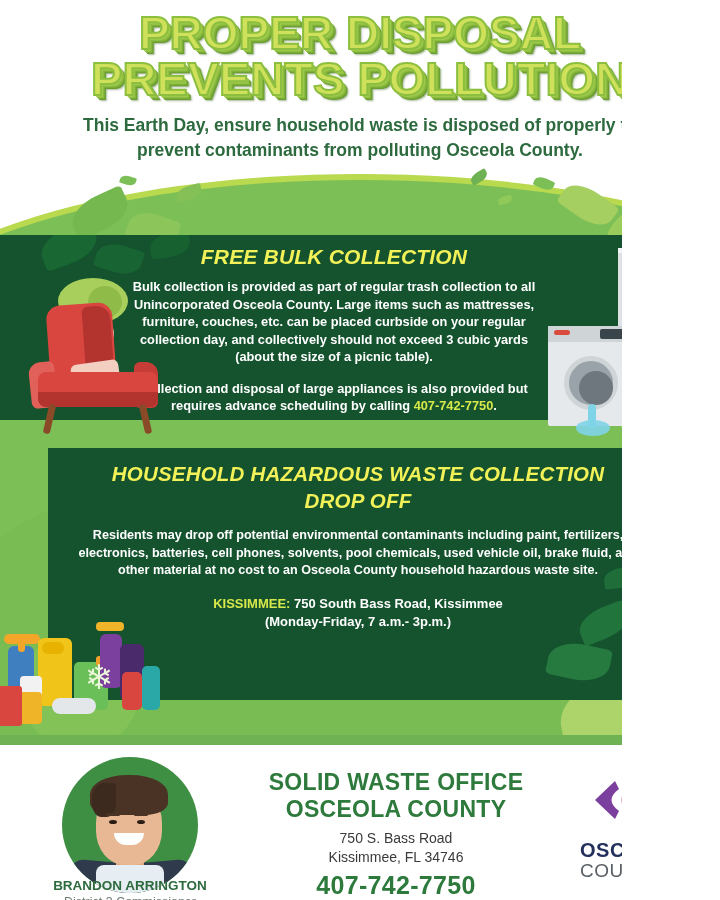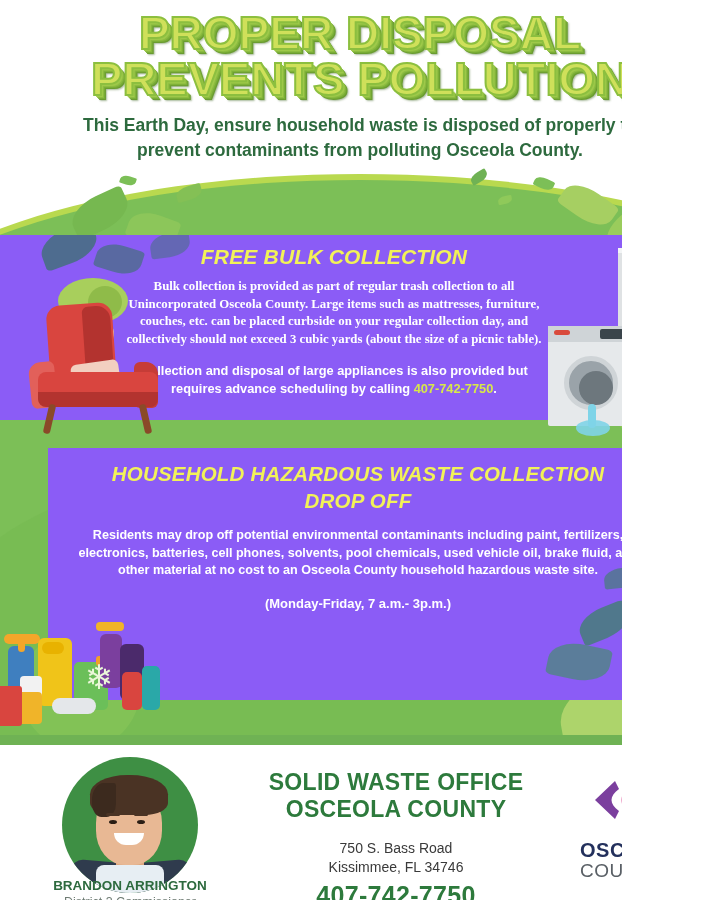--- a/index.html
+++ b/index.html
@@ -58,41 +58,41 @@
     white-space:nowrap;
   }
   .headline .ln2 { font-size:47px; }
   .subtitle {
     position:absolute; left:60px; top:113px; width:600px; text-align:center;
     color:#2d6a3e; font-weight:bold; font-size:17.5px; line-height:25px;
   }
 
   
   .panel {
-    position:absolute; background:#8b5cf6; color:#ffffff;
+    position:absolute; background:#14532d; color:#ffffff;
     overflow:hidden;
   }
   .panel1 { left:0px; top:235px; width:668px; height:185px; }
   .panel2 { left:48px; top:448px; width:620px; height:252px; }
 
   .panel-title {
     font-style:italic; font-weight:bold; color:#f2f258;
     text-align:center; font-size:21px; letter-spacing:.2px;
   }
   .panel1 .panel-title { margin-top:10px; }
   .panel2 .panel-title { margin-top:13px; font-size:20.5px; line-height:25px; }
 
   .ptext {
     text-align:center; font-weight:bold; color:#ffffff;
     font-size:12.8px; line-height:17.5px;
   }
   .phone-accent { color:#d7e84a; }
   .site-label { color:#d7e84a; }
 
-  .p1-body { margin:9px auto 12px; width:430px;font-family:Liberation Serif, serif; }
+  .p1-body { margin:9px auto 12px; width:430px; }
   .p1-body2 { margin:14px auto 0; width:430px; }
 
   .p2-body { margin:14px auto 0; width:566px; font-size:12.6px; line-height:17.5px;}
   .p2-addr { margin:15px auto 0; width:560px; font-size:13px; line-height:18px; }
   .p2-addr2 { margin:13px auto 0; width:560px; font-size:13px; line-height:18px; }
 
   
   .chair { position:absolute; left:30px; top:300px; width:150px; height:135px; }
   .chair .back { position:absolute; left:18px; top:4px; width:66px; height:76px; background:#d9453f; border-radius:14px 14px 4px 4px; transform:rotate(-4deg); }
   .chair .backshade { position:absolute; left:54px; top:6px; width:28px; height:74px; background:#b3332f; border-radius:6px 14px 4px 4px; transform:rotate(-4deg);}
@@ -155,21 +155,21 @@
   }
   .commissioner-role {
     position:absolute; left:24px; top:150px; width:212px; text-align:center;
     color:#6d7a72; font-size:12.5px;
   }
 
   .office-block { position:absolute; left:246px; top:24px; width:300px; text-align:center; }
   .office-title {
     color:#2d7a3c; font-weight:bold; font-size:23px; line-height:27px; letter-spacing:.3px;
   }
-  .office-addr { margin-top:16px; color:#3a3a3a; font-size:14px; line-height:19px; }
+  .office-addr { margin-top:6px; color:#3a3a3a; font-size:14px; line-height:19px; }
   .office-phone { margin-top:4px; color:#2d7a3c; font-weight:bold; font-size:25px; letter-spacing:.3px; }
 
   .logo-block { position:absolute; left:580px; top:16px; width:120px; }
   .logo-mark { position:relative; width:110px; height:78px; margin:0 auto; }
   .logo-name { color:#23305c; font-weight:bold; font-size:20px; letter-spacing:.5px; }
   .logo-sub { color:#5a6066; font-size:19px; letter-spacing:.5px; margin-top:-2px;}
 </style>
 </head>
 <body>
 
@@ -258,20 +258,23 @@
     <div class="leaf" style="left:530px;top:160px;width:52px;height:30px;background:#2a8a46;opacity:.6;transform:rotate(-22deg);"></div>
     <div class="leaf" style="left:500px;top:196px;width:62px;height:36px;background:#35994f;opacity:.55;transform:rotate(12deg);"></div>
     <div class="leaf" style="left:556px;top:120px;width:34px;height:20px;background:#2a8a46;opacity:.5;transform:rotate(-6deg);"></div>
 
     <div class="panel-title">HOUSEHOLD HAZARDOUS WASTE COLLECTION</div>
     <div class="panel-title" style="margin-top:2px;">DROP OFF</div>
 
     <div class="ptext p2-body">Residents may drop off potential environmental contaminants including paint, fertilizers, electronics, batteries, cell phones, solvents, pool chemicals, used vehicle oil, brake fluid, and other material at no cost to an Osceola County household hazardous waste site.</div>
 
     <div class="ptext p2-addr">
+      <div>
+        <span class="site-label">KISSIMMEE:</span><span> 750 South Bass Road, Kissimmee</span>
+      </div>
       <div>(Monday-Friday, 7 a.m.- 3p.m.)</div>
     </div>
 
   </div>
 
   <div class="bottles">
     <div class="btl" style="left:12px;top:26px;width:26px;height:62px;background:#3f7fbf;border-radius:6px;"></div>
     <div class="btl" style="left:8px;top:14px;width:36px;height:10px;background:#f4a62a;border-radius:5px;"></div>
     <div class="btl" style="left:22px;top:18px;width:7px;height:14px;background:#f4a62a;"></div>
     <div class="btl" style="left:42px;top:18px;width:34px;height:68px;background:#f0c419;border-radius:6px;"></div>

